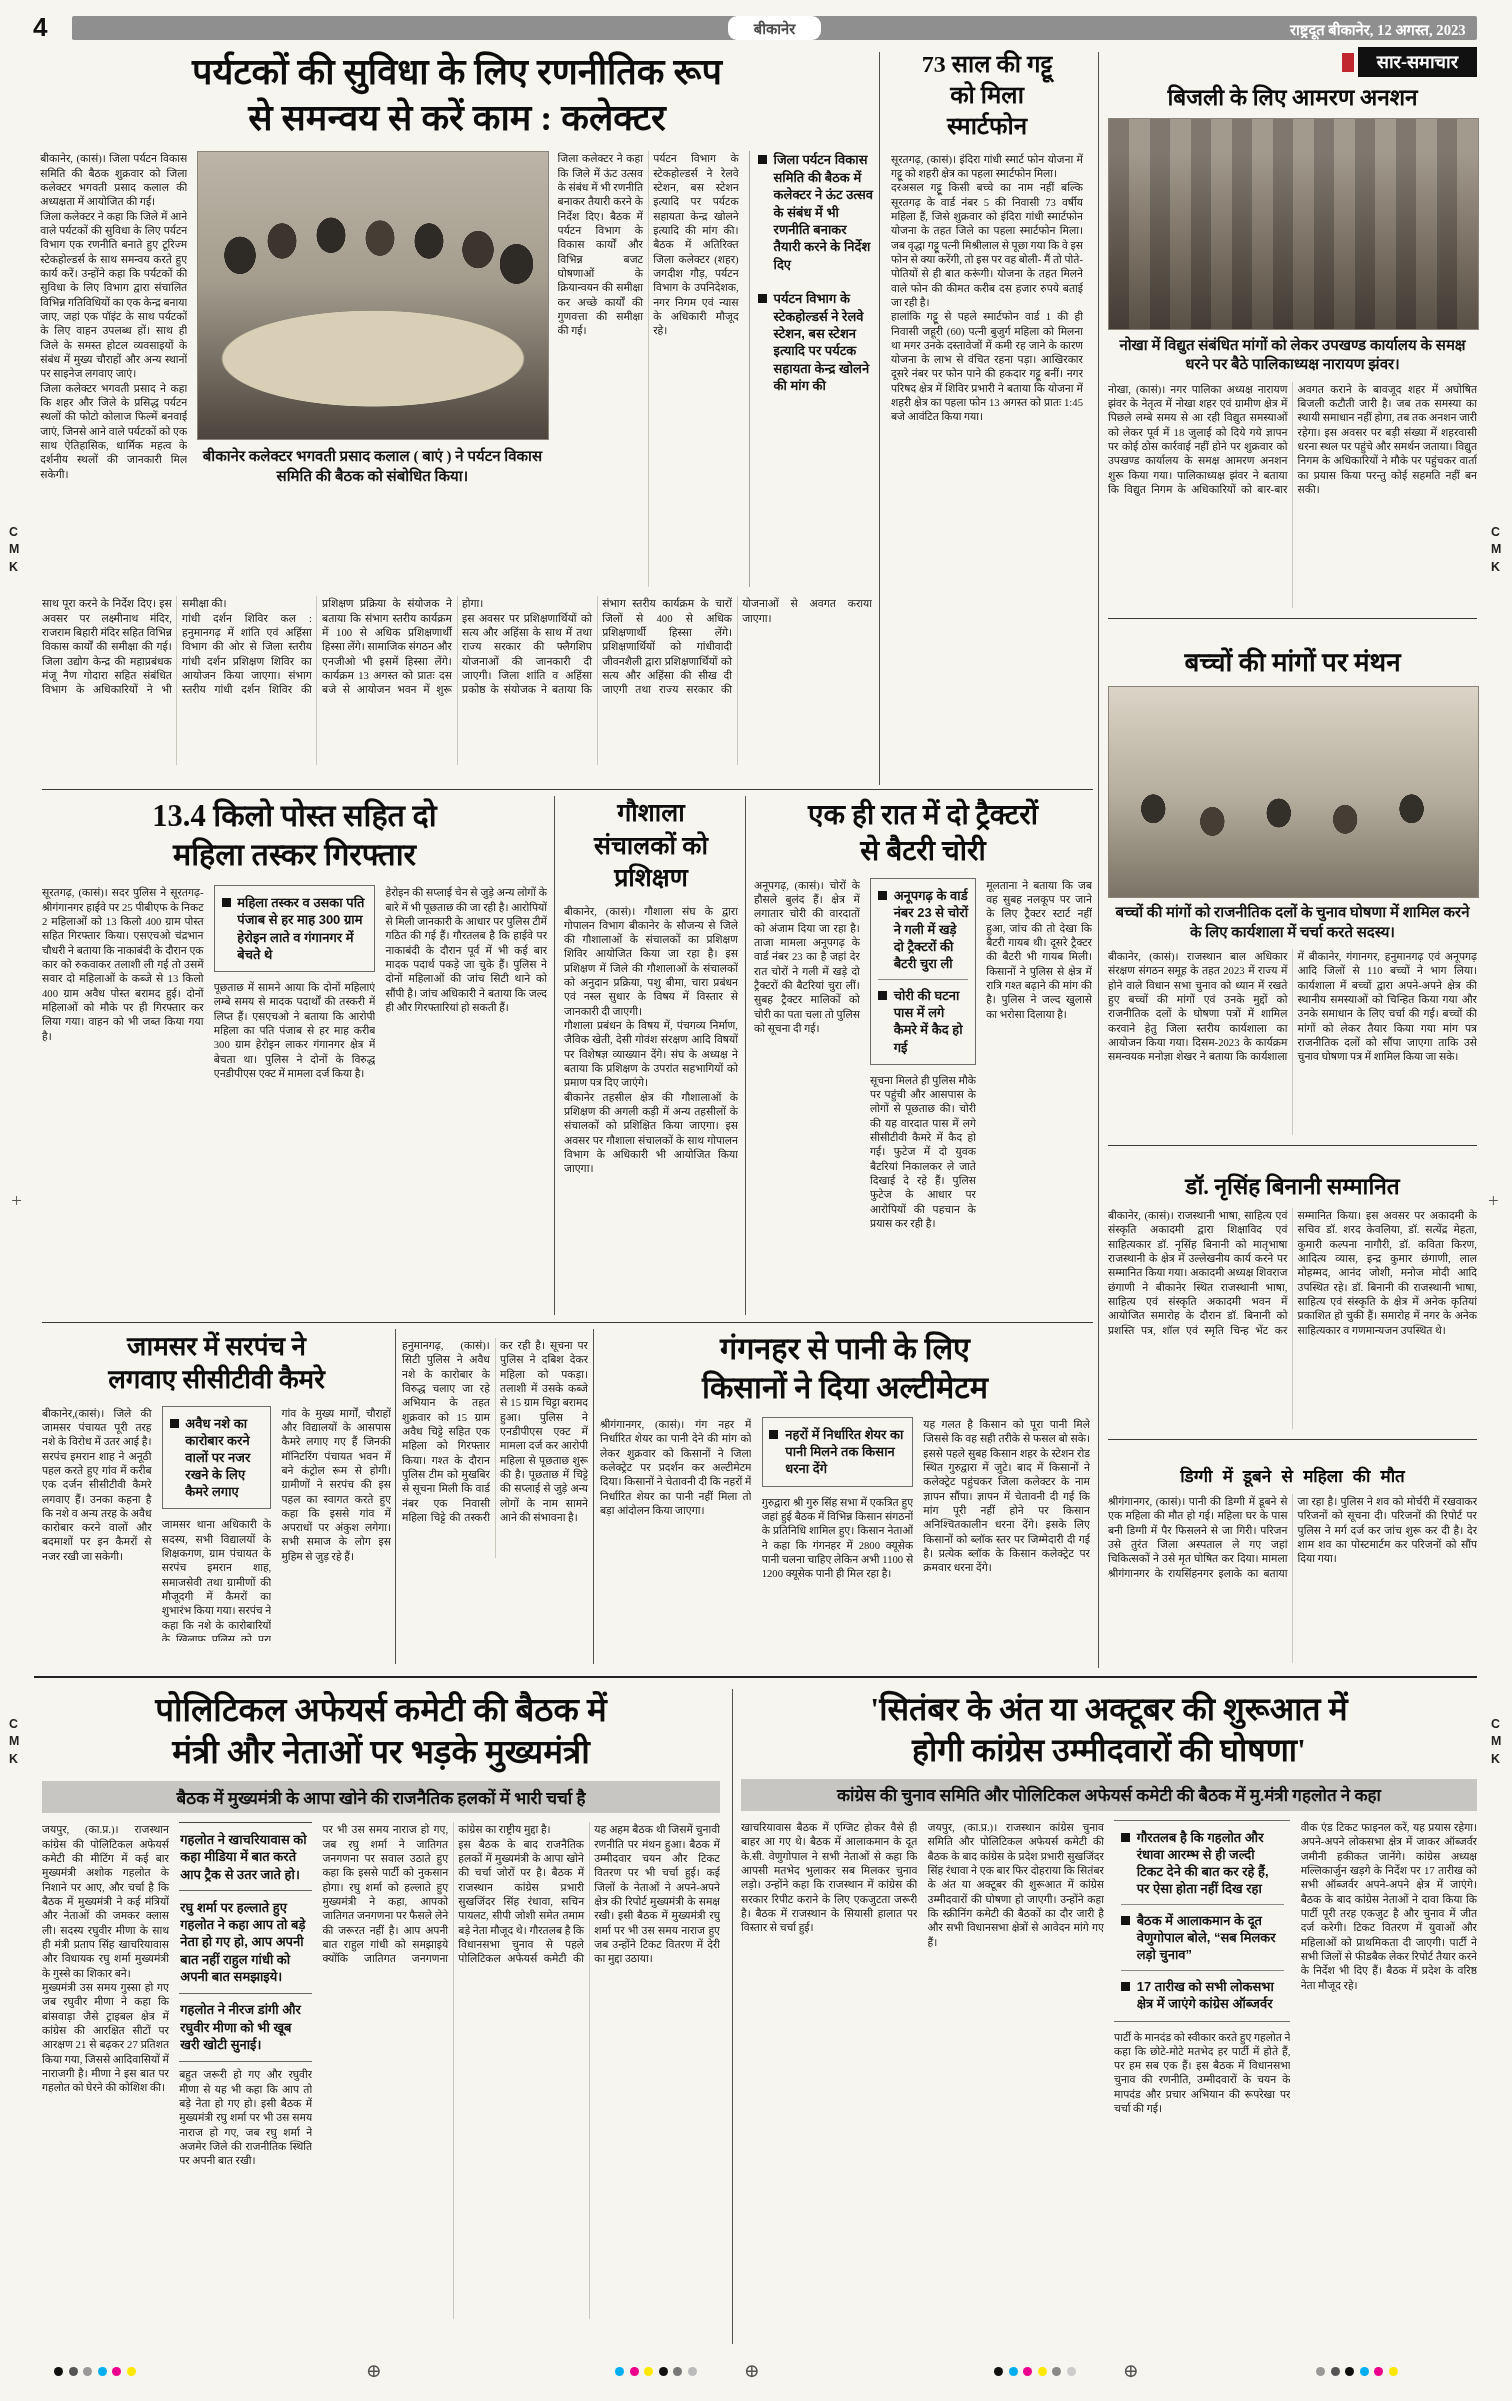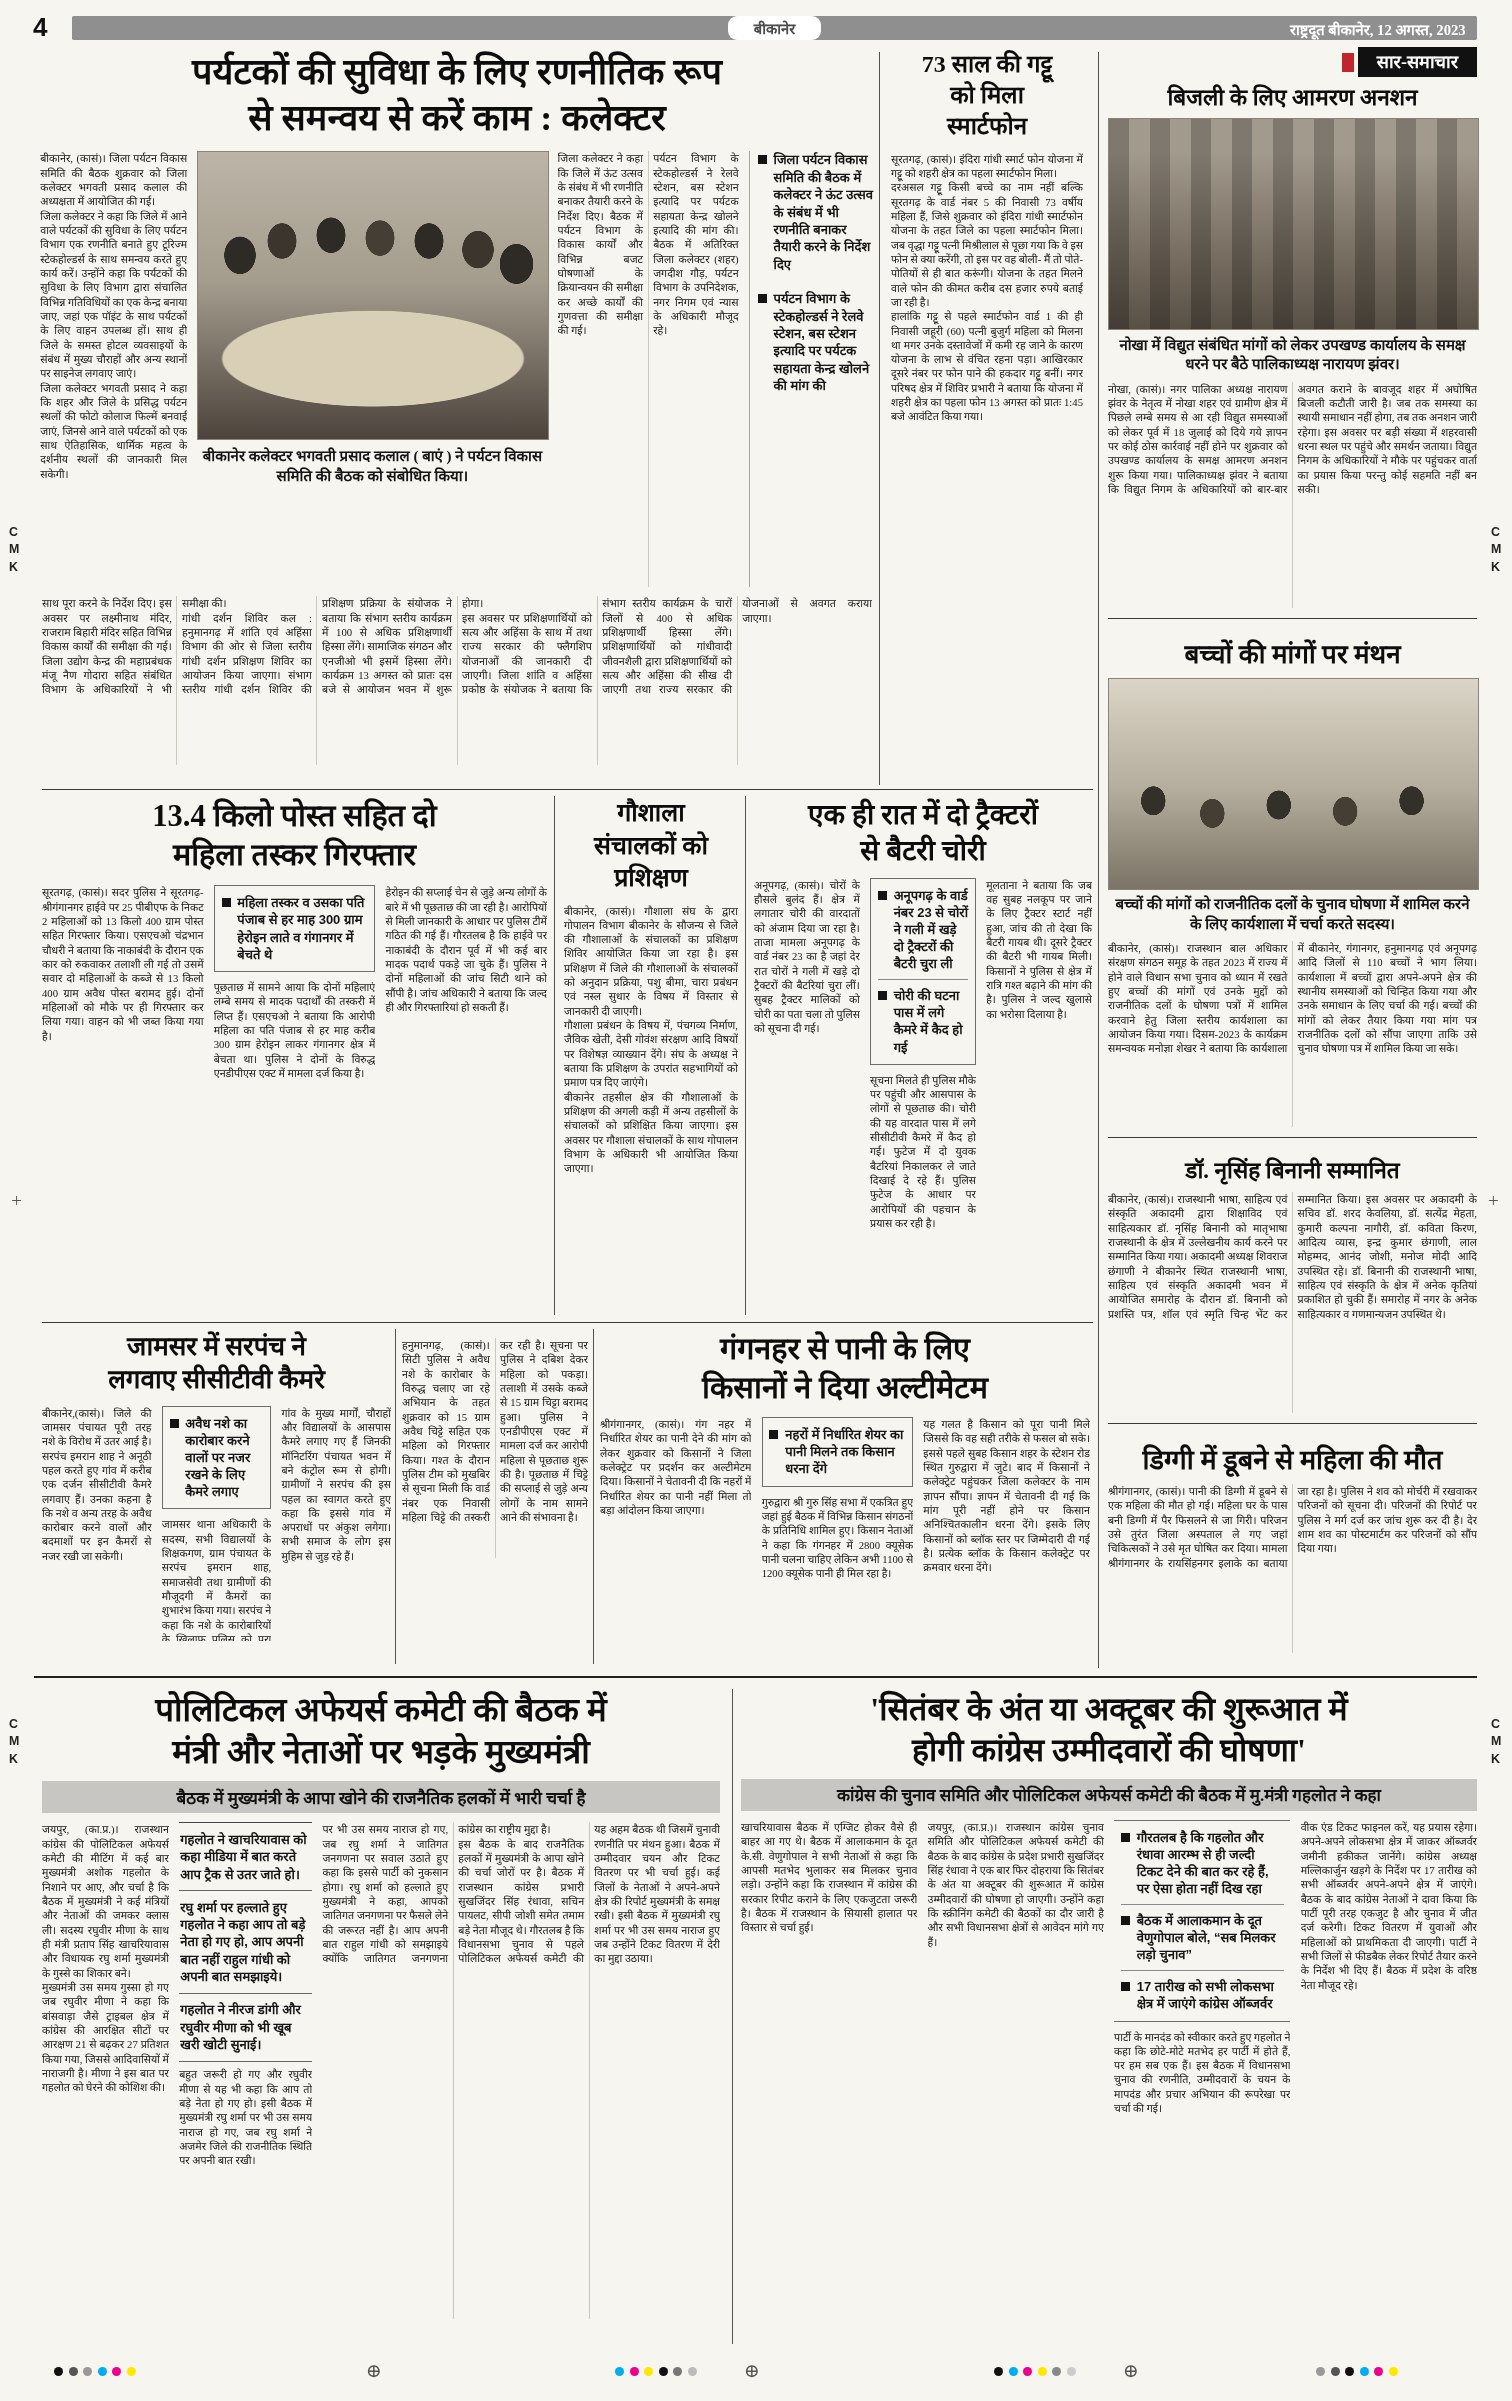--- a/index.html
+++ b/index.html
@@ -53,21 +53,21 @@
   .subbar{background:#c7c6c2;color:#111;font:bold 17px "Liberation Serif",serif;
           text-align:center;padding:4.5px 3.4px;margin:8px 0 9px 0;}
   .quote-box{border-top:1.1px solid #444;}
   .quote-item{border-bottom:0.6px solid #666;padding:7.3px 1.1px;font-weight:bold;font-size:13px;line-height:1.34;
               font-family:"Liberation Sans",sans-serif;white-space:pre-line;}
   .saar-bar{display:flex;justify-content:flex-end;align-items:center;height:26px;margin-bottom:5.6px;}
   .saar-red{width:12.4px;height:19px;background:#c0272d;margin-right:3.4px;}
   .saar-black{background:#111;color:#fff;font:bold 18px "Liberation Serif",serif;padding:1.7px 19px 3.4px 19px;}
   .vline{position:absolute;width:1.1px;background:#55524b;}
   .hline{position:absolute;height:1.1px;background:#3c3a35;}
-  .sec-head-rule{border-top:1.1px solid #3c3a35;padding-top:16px;margin-top:10.2px;text-align:center;}
+  .sec-head-rule{border-top:1.1px solid #3c3a35;padding-top:24px;margin-top:10.2px;text-align:center;}
   .cmyk{position:absolute;display:flex;flex-direction:column;gap:3.4px;font:bold 12.4px "Liberation Sans",sans-serif;color:#222;}
   .dots{position:absolute;display:flex;gap:5.6px;align-items:center;}
   .dot{width:9px;height:9px;border-radius:50%;}
   .regmark{position:absolute;font-size:19px;color:#555;}
 </style>
 </head>
 <body>
 
 <div id="paper">
 
@@ -130,21 +130,21 @@
     <div class="body-txt cols2" style="margin-top:6.8px;height:226px;">नोखा, (कासं)। नगर पालिका अध्यक्ष नारायण झंवर के नेतृत्व में नोखा शहर एवं ग्रामीण क्षेत्र में पिछले लम्बे समय से आ रही विद्युत समस्याओं को लेकर पूर्व में 18 जुलाई को दिये गये ज्ञापन पर कोई ठोस कार्रवाई नहीं होने पर शुक्रवार को उपखण्ड कार्यालय के समक्ष आमरण अनशन शुरू किया गया। पालिकाध्यक्ष झंवर ने बताया कि विद्युत निगम के अधिकारियों को बार-बार अवगत कराने के बावजूद शहर में अघोषित बिजली कटौती जारी है। जब तक समस्या का स्थायी समाधान नहीं होगा, तब तक अनशन जारी रहेगा। इस अवसर पर बड़ी संख्या में शहरवासी धरना स्थल पर पहुंचे और समर्थन जताया। विद्युत निगम के अधिकारियों ने मौके पर पहुंचकर वार्ता का प्रयास किया परन्तु कोई सहमति नहीं बन सकी।</div>
 
     <div class="hl sec-head-rule" style="font-size:26px;">बच्चों की मांगों पर मंथन</div>
     <div class="photo ph-manthan" style="width:369px;height:210px;margin-top:6.8px;"></div>
     <div class="caption" style="margin-top:5.6px;">बच्चों की मांगों को राजनीतिक दलों के चुनाव घोषणा में शामिल करने के लिए कार्यशाला में चर्चा करते सदस्य।</div>
     <div class="body-txt cols2" style="margin-top:6.8px;height:186px;">बीकानेर, (कासं)। राजस्थान बाल अधिकार संरक्षण संगठन समूह के तहत 2023 में राज्य में होने वाले विधान सभा चुनाव को ध्यान में रखते हुए बच्चों की मांगों एवं उनके मुद्दों को राजनीतिक दलों के घोषणा पत्रों में शामिल करवाने हेतु जिला स्तरीय कार्यशाला का आयोजन किया गया। दिसम-2023 के कार्यक्रम समन्वयक मनोज्ञा शेखर ने बताया कि कार्यशाला में बीकानेर, गंगानगर, हनुमानगढ़ एवं अनूपगढ़ आदि जिलों से 110 बच्चों ने भाग लिया। कार्यशाला में बच्चों द्वारा अपने-अपने क्षेत्र की स्थानीय समस्याओं को चिन्हित किया गया और उनके समाधान के लिए चर्चा की गई। बच्चों की मांगों को लेकर तैयार किया गया मांग पत्र राजनीतिक दलों को सौंपा जाएगा ताकि उसे चुनाव घोषणा पत्र में शामिल किया जा सके।</div>
 
     <div class="hl sec-head-rule hl-left" style="font-size:22.6px;">डॉ. नृसिंह बिनानी सम्मानित</div>
     <div class="body-txt cols2" style="margin-top:6.8px;height:221px;">बीकानेर, (कासं)। राजस्थानी भाषा, साहित्य एवं संस्कृति अकादमी द्वारा शिक्षाविद एवं साहित्यकार डॉ. नृसिंह बिनानी को मातृभाषा राजस्थानी के क्षेत्र में उल्लेखनीय कार्य करने पर सम्मानित किया गया। अकादमी अध्यक्ष शिवराज छंगाणी ने बीकानेर स्थित राजस्थानी भाषा, साहित्य एवं संस्कृति अकादमी भवन में आयोजित समारोह के दौरान डॉ. बिनानी को प्रशस्ति पत्र, शॉल एवं स्मृति चिन्ह भेंट कर सम्मानित किया। इस अवसर पर अकादमी के सचिव डॉ. शरद केवलिया, डॉ. सत्येंद्र मेहता, कुमारी कल्पना नागौरी, डॉ. कविता किरण, आदित्य व्यास, इन्द्र कुमार छंगाणी, लाल मोहम्मद, आनंद जोशी, मनोज मोदी आदि उपस्थित रहे। डॉ. बिनानी की राजस्थानी भाषा, साहित्य एवं संस्कृति के क्षेत्र में अनेक कृतियां प्रकाशित हो चुकी हैं। समारोह में नगर के अनेक साहित्यकार व गणमान्यजन उपस्थित थे।</div>
 
-    <div class="hl sec-head-rule hl-left" style="font-size:27px;">डिग्गी में डूबने से महिला की मौत</div>
+    <div class="hl sec-head-rule hl-left" style="font-size:17px;font-family:Liberation Mono, monospace;">डिग्गी में डूबने से महिला की मौत</div>
     <div class="body-txt cols2" style="margin-top:6.8px;height:169px;">श्रीगंगानगर, (कासं)। पानी की डिग्गी में डूबने से एक महिला की मौत हो गई। महिला घर के पास बनी डिग्गी में पैर फिसलने से जा गिरी। परिजन उसे तुरंत जिला अस्पताल ले गए जहां चिकित्सकों ने उसे मृत घोषित कर दिया। मामला श्रीगंगानगर के रायसिंहनगर इलाके का बताया जा रहा है। पुलिस ने शव को मोर्चरी में रखवाकर परिजनों को सूचना दी। परिजनों की रिपोर्ट पर पुलिस ने मर्ग दर्ज कर जांच शुरू कर दी है। देर शाम शव का पोस्टमार्टम कर परिजनों को सौंप दिया गया।</div>
   </div>
 
   <div class="abs" style="left:42px;top:797px;width:505px;height:518px;">
     <div class="hl" style="font-size:30.5px;line-height:1.28;">13.4 किलो पोस्त सहित दो
 महिला तस्कर गिरफ्तार</div>
     <div class="split" style="margin-top:10.2px;height:412px;">
       <div class="body-txt">सूरतगढ़, (कासं)। सदर पुलिस ने सूरतगढ़-श्रीगंगानगर हाईवे पर 25 पीबीएफ के निकट 2 महिलाओं को 13 किलो 400 ग्राम पोस्त सहित गिरफ्तार किया। एसएचओ चंद्रभान चौधरी ने बताया कि नाकाबंदी के दौरान एक कार को रुकवाकर तलाशी ली गई तो उसमें सवार दो महिलाओं के कब्जे से 13 किलो 400 ग्राम अवैध पोस्त बरामद हुई। दोनों महिलाओं को मौके पर ही गिरफ्तार कर लिया गया। वाहन को भी जब्त किया गया है।</div>
       <div>
         <div class="mini-box">

